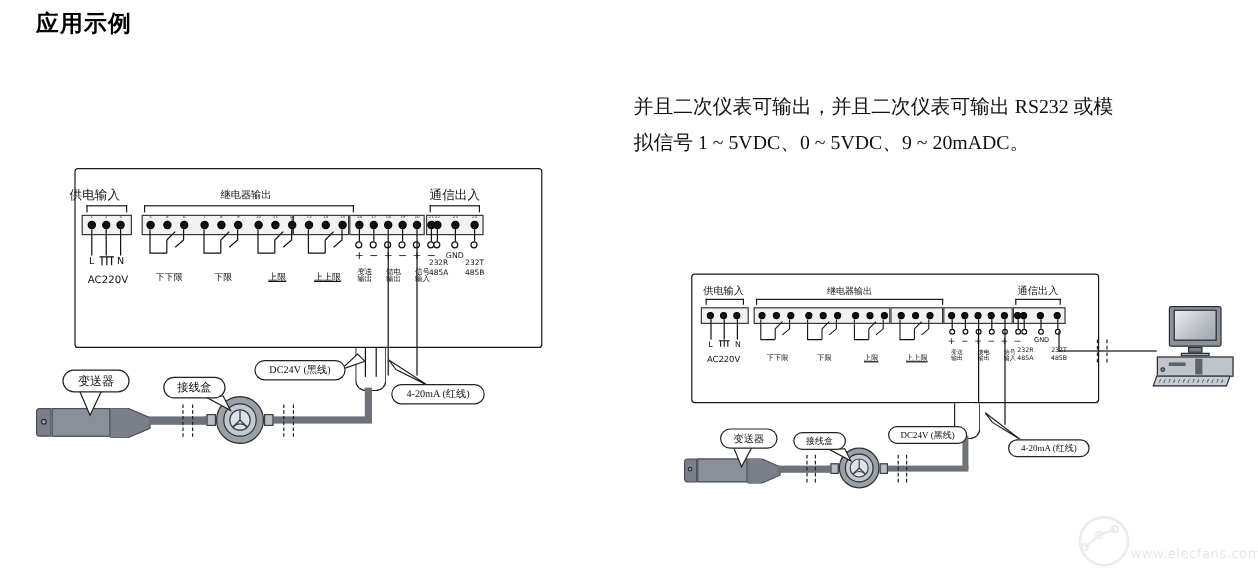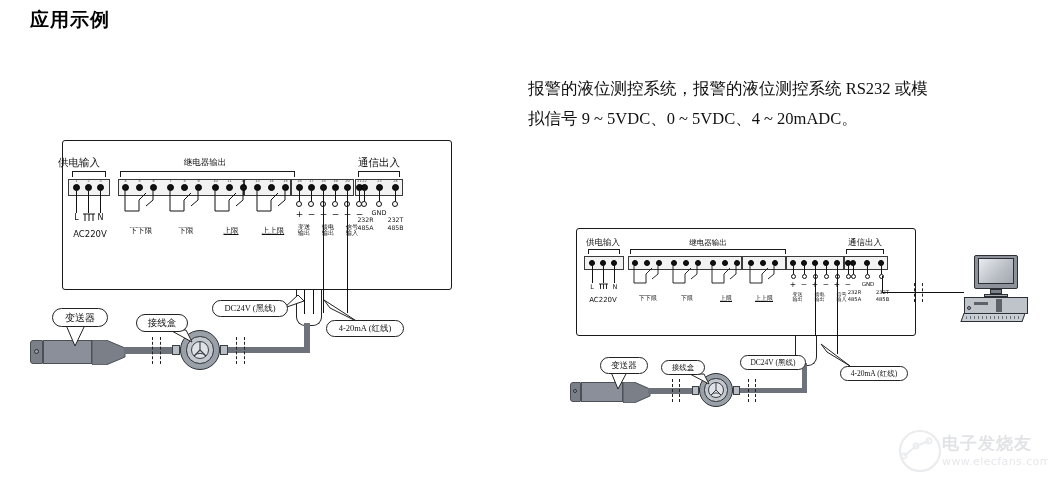--- a/index.html
+++ b/index.html
@@ -189,22 +189,22 @@
   }
 </style>
 </head>
 <body>
 
 <div class="page">
 
   <div class="page-title">应用示例</div>
 
   <div class="para">
-    <div><span>报警的液位测控系统，报警的液位测控系统 RS232 或模</span></div>
-    <div><span>拟信号 9 ~ 5VDC、0 ~ 5VDC、4 ~ 20mADC。</span></div>
+    <div><span>并且二次仪表可输出，并且二次仪表可输出 RS232 或模</span></div>
+    <div><span>拟信号 1 ~ 5VDC、0 ~ 5VDC、9 ~ 20mADC。</span></div>
   </div>
 
   <div class="panel" style="left:62px; top:140px; width:390px; height:150px;">
     <div class="outer"></div>
 
     <div class="grp-title" style="left:-22px; top:16px; width:78px; font-size:10.5px;">供电输入</div>
     <div class="grp-title" style="left:102px; top:17px; width:82px; font-size:8.5px;">继电器输出</div>
     <div class="grp-title" style="left:278px; top:16px; width:78px; font-size:10.5px;">通信出入</div>
 
     <div class="brace" style="left:10px; top:31px; width:34px; height:6px;"></div>
@@ -606,17 +606,16 @@
   </div>
 
   <div class="wm">
     <svg style="position:absolute; left:0; top:4px;" width="44" height="46" viewBox="0 0 44 46">
       <circle cx="22" cy="23" r="20" fill="none" stroke="#cfd2d7" stroke-width="2.2"></circle>
       <path d="M6,28 L18,18 L31,13" fill="none" stroke="#cfd2d7" stroke-width="2"></path>
       <circle cx="6" cy="28" r="2.6" fill="none" stroke="#cfd2d7" stroke-width="1.6"></circle>
       <circle cx="18" cy="18" r="2.6" fill="none" stroke="#cfd2d7" stroke-width="1.6"></circle>
       <circle cx="31" cy="13" r="2.6" fill="none" stroke="#cfd2d7" stroke-width="1.6"></circle>
     </svg>
-    <div class="wm-text">电子发烧友</div>
     <div class="wm-url">www.elecfans.com</div>
   </div>
 
 </div>
 
 </body></html>

